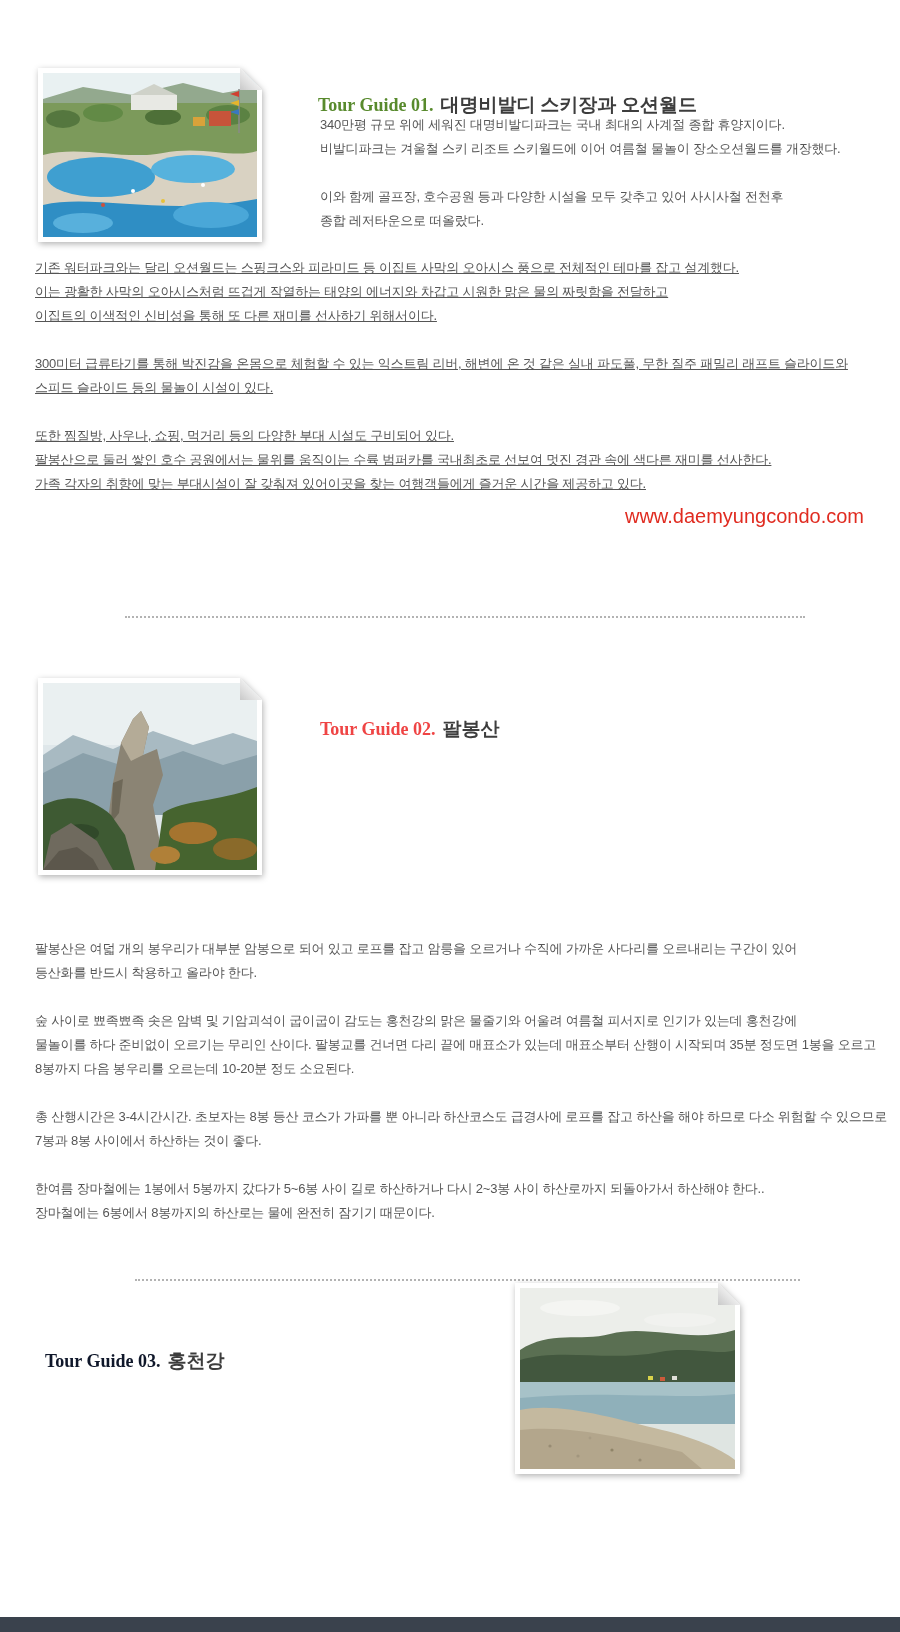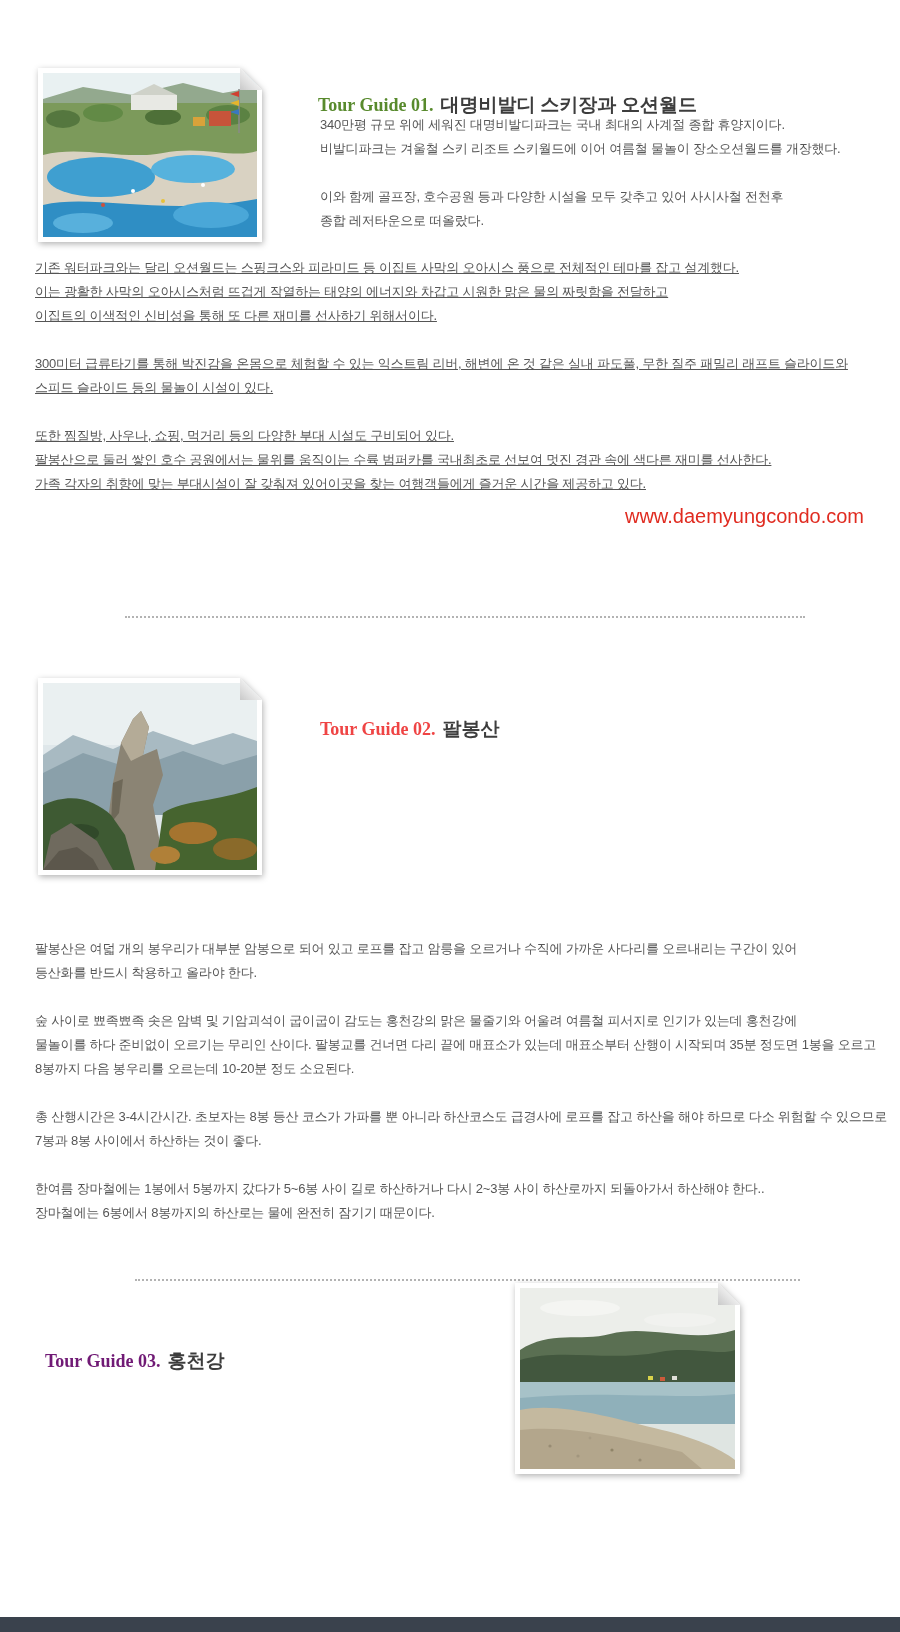--- a/index.html
+++ b/index.html
@@ -23,21 +23,21 @@
   .photo1 { left:38px;  top:68px;   width:224px; height:174px; }
   .photo2 { left:38px;  top:678px;  width:224px; height:197px; }
   .photo3 { left:515px; top:1283px; width:225px; height:191px; }
 
   
   .sec-title { position:absolute; font-family:"Liberation Serif","DejaVu Serif",serif; white-space:nowrap; }
   .t-label { font-size:18px; margin-right:7px; }
   .t-name  { font-size:19px; color:#3d3d3d; }
   .c-green  { color:#588a2d; }
   .c-brown  { color:#ef4444; }
-  .c-orange { color:#701a75; }
+  .c-orange { color:#0f172a; }
   .title1 { left:318px; top:70px; }
   .title2 { left:320px; top:694px; }
   .title3 { left:45px;  top:1326px; }
 
   
   .text {
     position:absolute; font-size:13px; line-height:24px; color:#555555;
     white-space:pre; letter-spacing:-0.2px;
   }
   .intro1 { left:320px; top:113px; }

